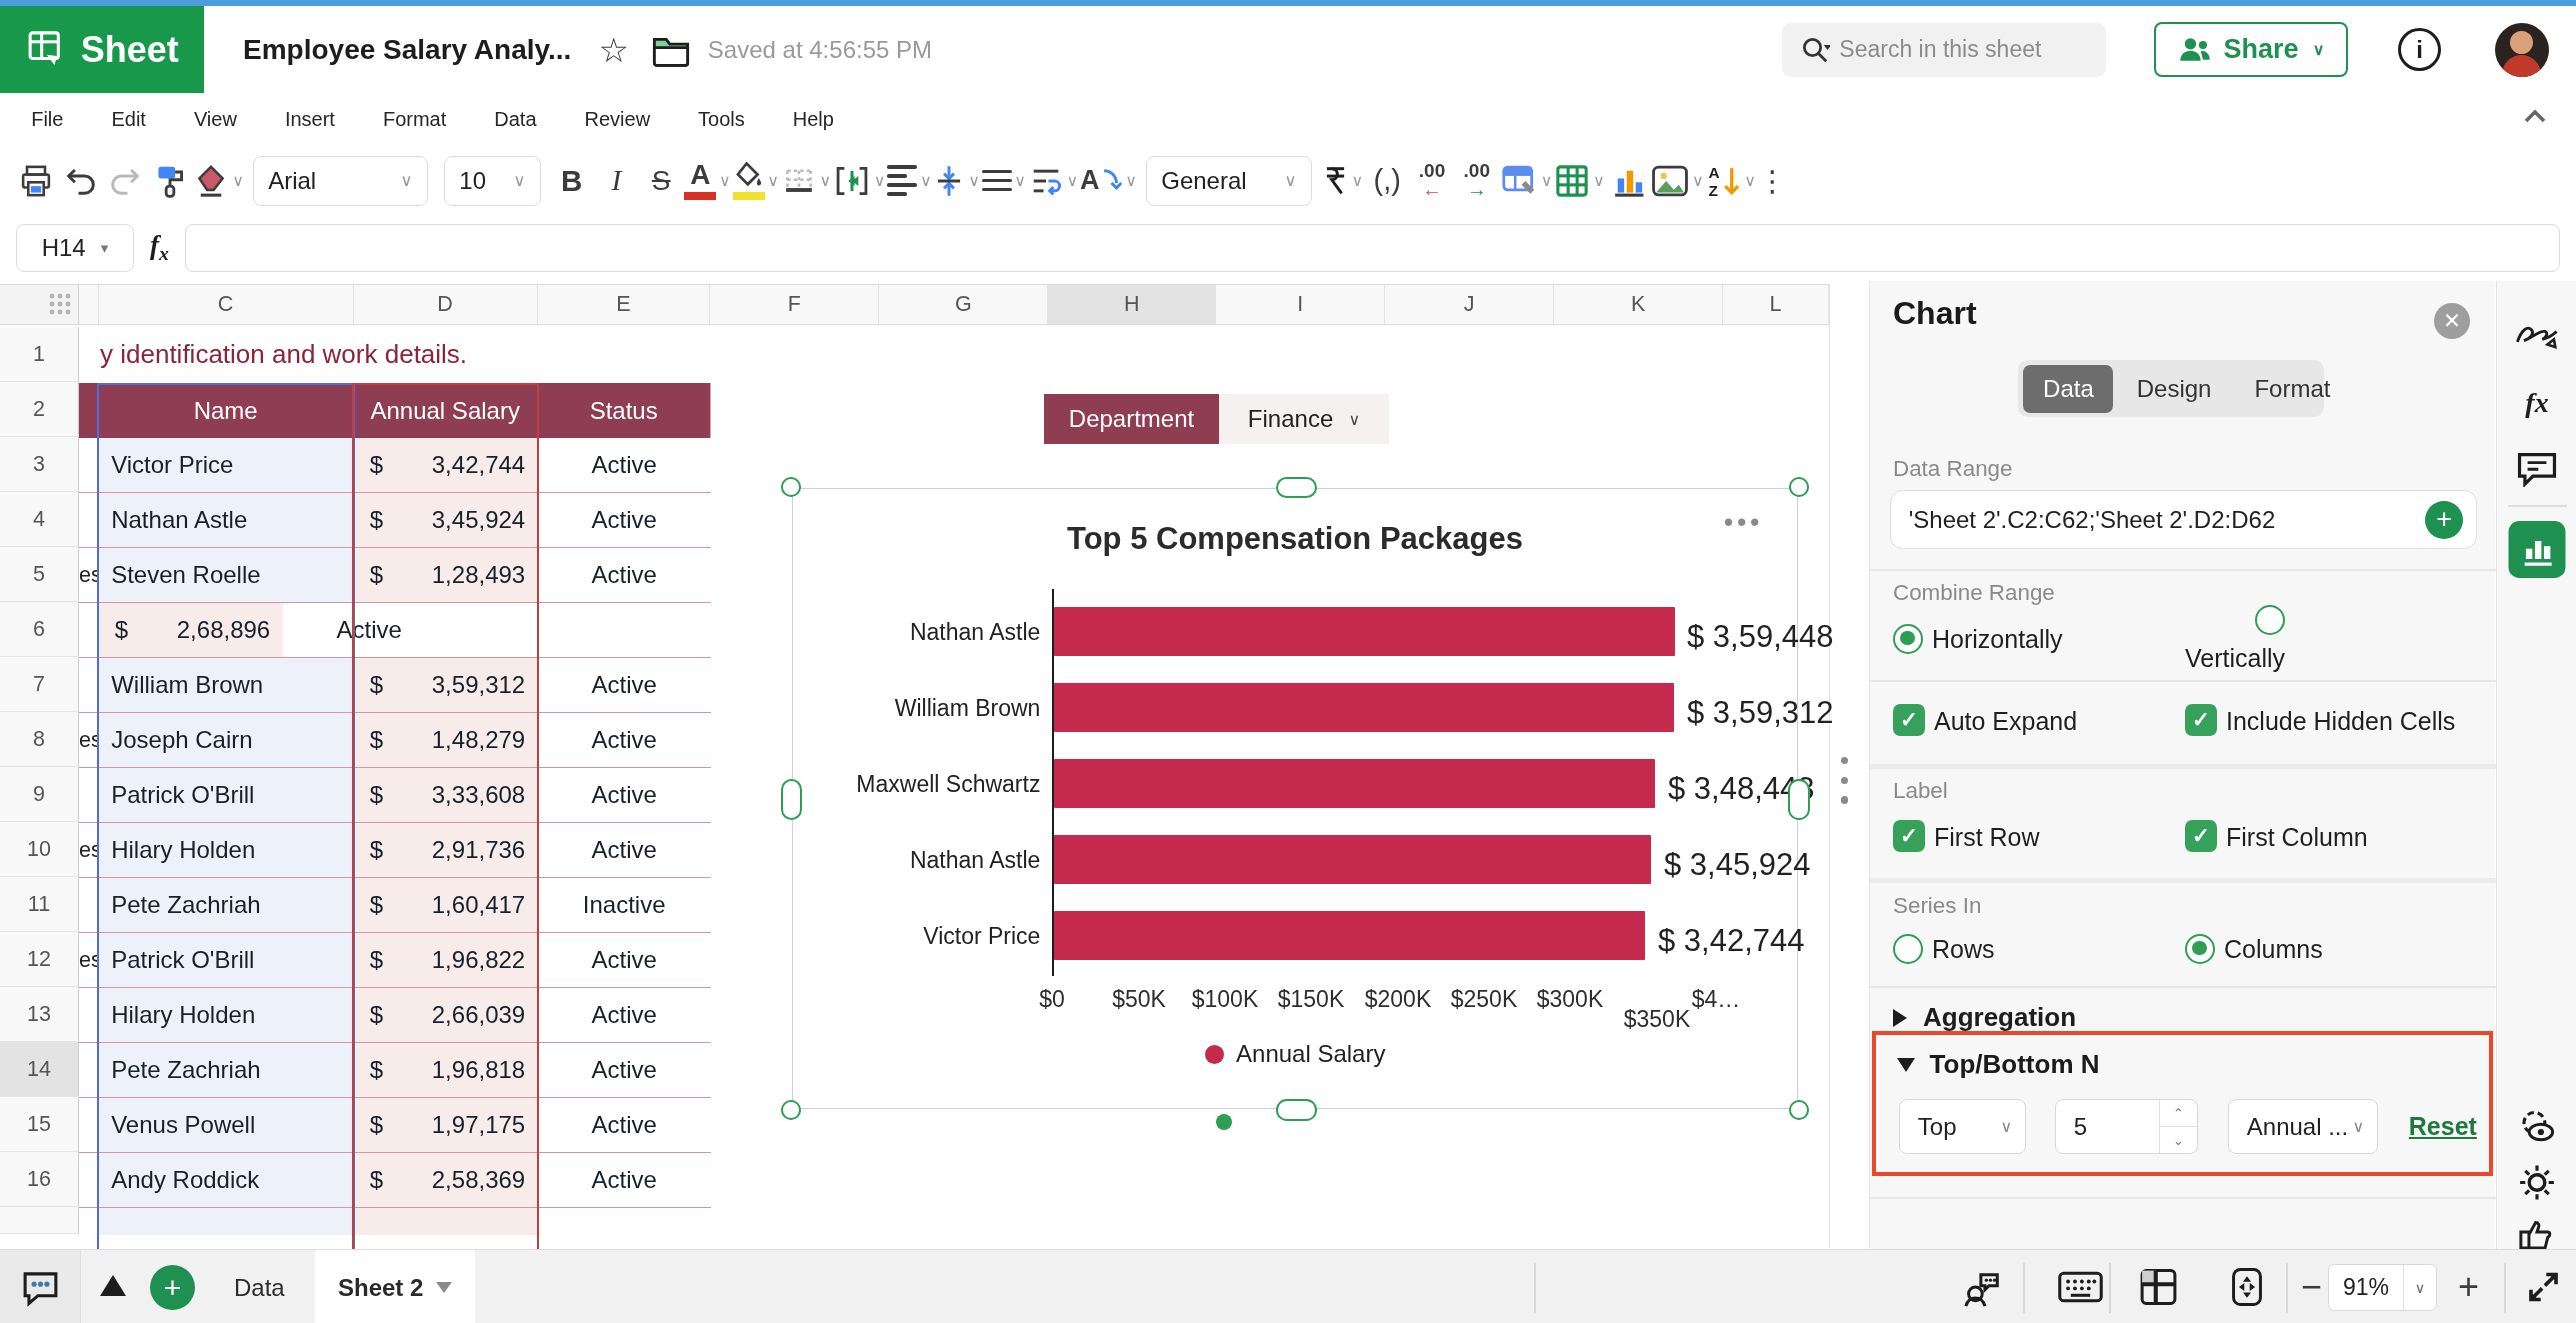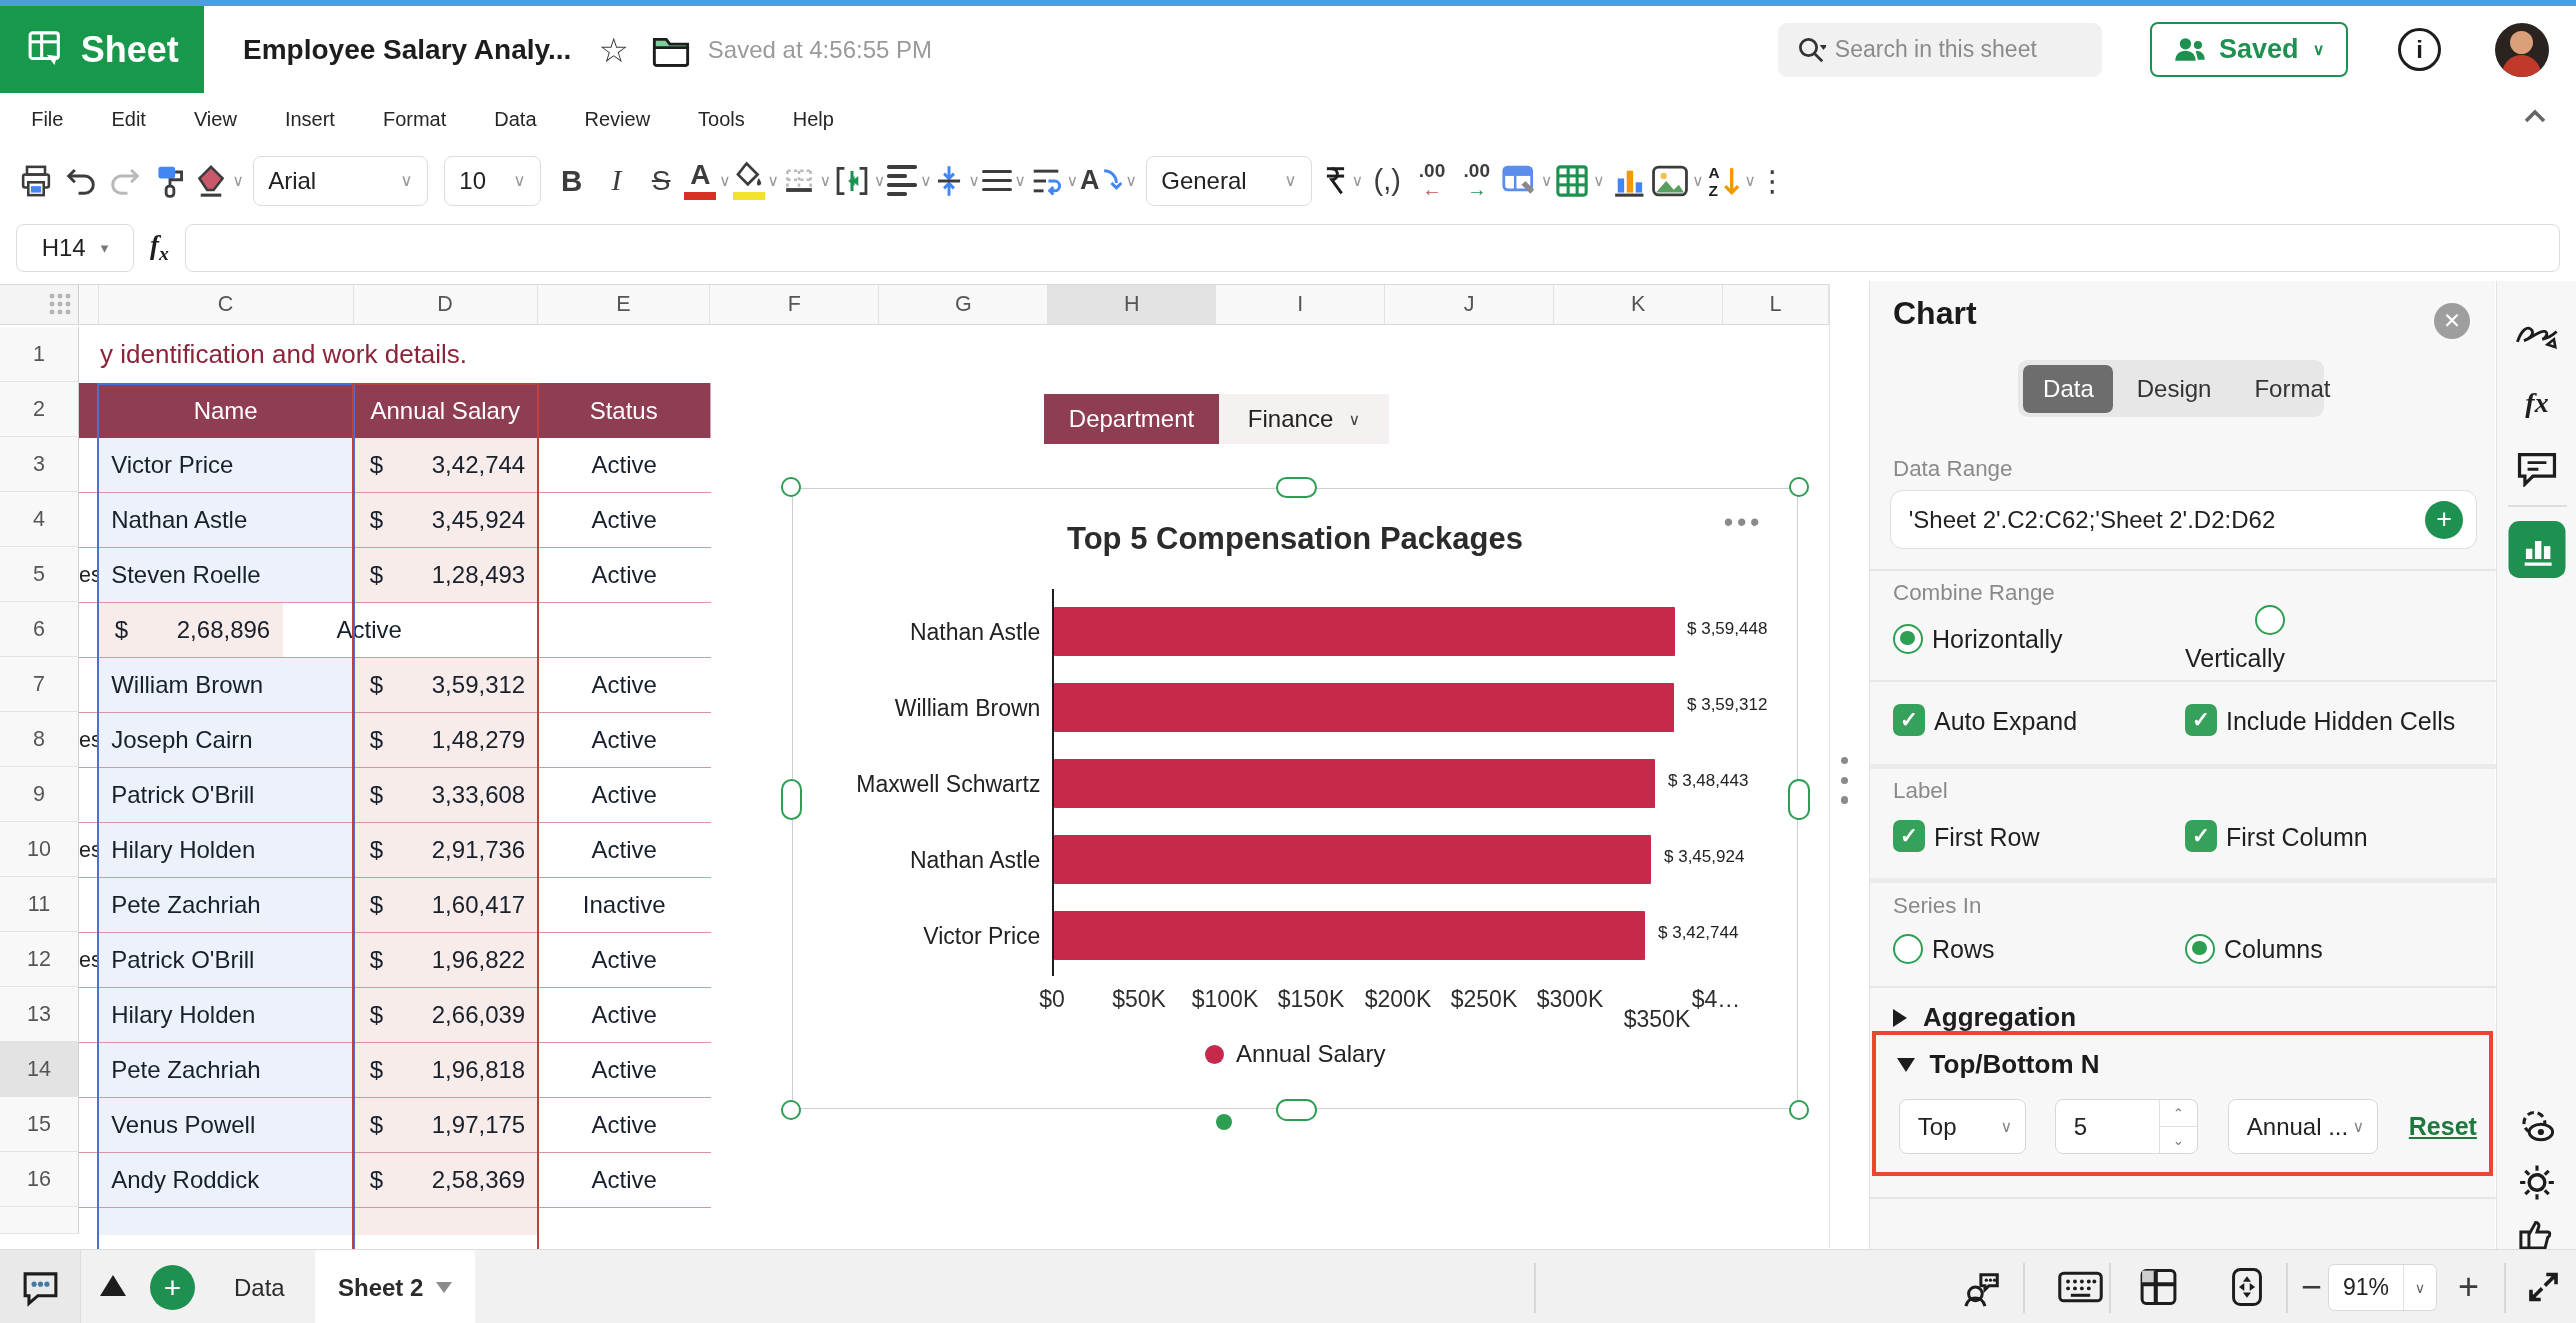--- a/index.html
+++ b/index.html
@@ -96,21 +96,21 @@
   .handle { position:absolute; background:#fff; border:2.7px solid #2E9E53; z-index:5; }
   .h-circ { width:19.7px; height:19.7px; border-radius:50%; }
   .h-pill-h { width:41px; height:21.5px; border-radius:10.7px; }
   .h-pill-v { width:21.5px; height:41px; border-radius:10.7px; }
   .rotate-dot { position:absolute; width:16px; height:16px; border-radius:50%; background:#2E9E53; z-index:5; }
   .chart-title { position:absolute; left:0; top:32px; width:100%; text-align:center; font-size:31px; font-weight:600; color:#2b2b2b; }
   .chart-menu { position:absolute; right:34px; top:18px; color:#8a8a8a; font-size:27px; letter-spacing:3.6px; }
   .axis-line { position:absolute; left:259px; top:100px; width:2.2px; height:387px; background:#1d1d1d; }
   .cbar { position:absolute; height:49px; background:#C5294B; border-radius:0.9px; }
   .clab { position:absolute; width:242px; left:5.4px; text-align:right; font-size:23px; color:#222; }
-  .cval { position:absolute; font-size:17px; color:#222; white-space:nowrap; }
+  .cval { position:absolute; font-size:31px; color:#222; white-space:nowrap; }
   .ctick { position:absolute; top:497px; font-size:23px; color:#2e2e2e; transform:translateX(-50%); white-space:nowrap; }
   .clegend { position:absolute; left:0; top:551px; width:100%; display:flex; align-items:center; justify-content:center; gap:12.5px; font-size:24px; color:#222; }
   .clegend .dot { width:19px; height:19px; border-radius:50%; background:#C5294B; }
 
   
   .gutter-dots { position:absolute; left:1841px; top:757px; display:flex; flex-direction:column; gap:12.5px; }
   .gutter-dots span { width:7.2px; height:7.2px; border-radius:50%; background:#8a8a8a; }
 
   
   .panel { position:absolute; left:1869px; top:281px; width:626px; height:968px; background:#f7f7f7; border-left:1.8px solid #e3e3e3; }
@@ -202,21 +202,21 @@
       </svg>
     <span class="ph">Search in this sheet</span>
   </div>
   <div class="share-btn">
     <svg width="34" height="29" viewBox="0 0 30 24">
         <circle cx="11" cy="7" r="5" fill="#1E9150"></circle>
         <path d="M2 22 c0-6 4-9 9-9 s9 3 9 9z" fill="#1E9150"></path>
         <circle cx="22" cy="8" r="3.6" fill="#1E9150"></circle>
         <path d="M20 13 c5 0 8 3 8 8 h-6" fill="#1E9150"></path>
       </svg>
-    <span>Saved</span>
+    <span>Share</span>
     <span class="chev">∨</span>
   </div>
   <div class="info-btn">i</div>
   <div class="avatar">
       <span class="head"></span>
       <span class="bodyshape"></span>
     </div>
 </header>
 
 <nav class="menubar" id="menubar">

